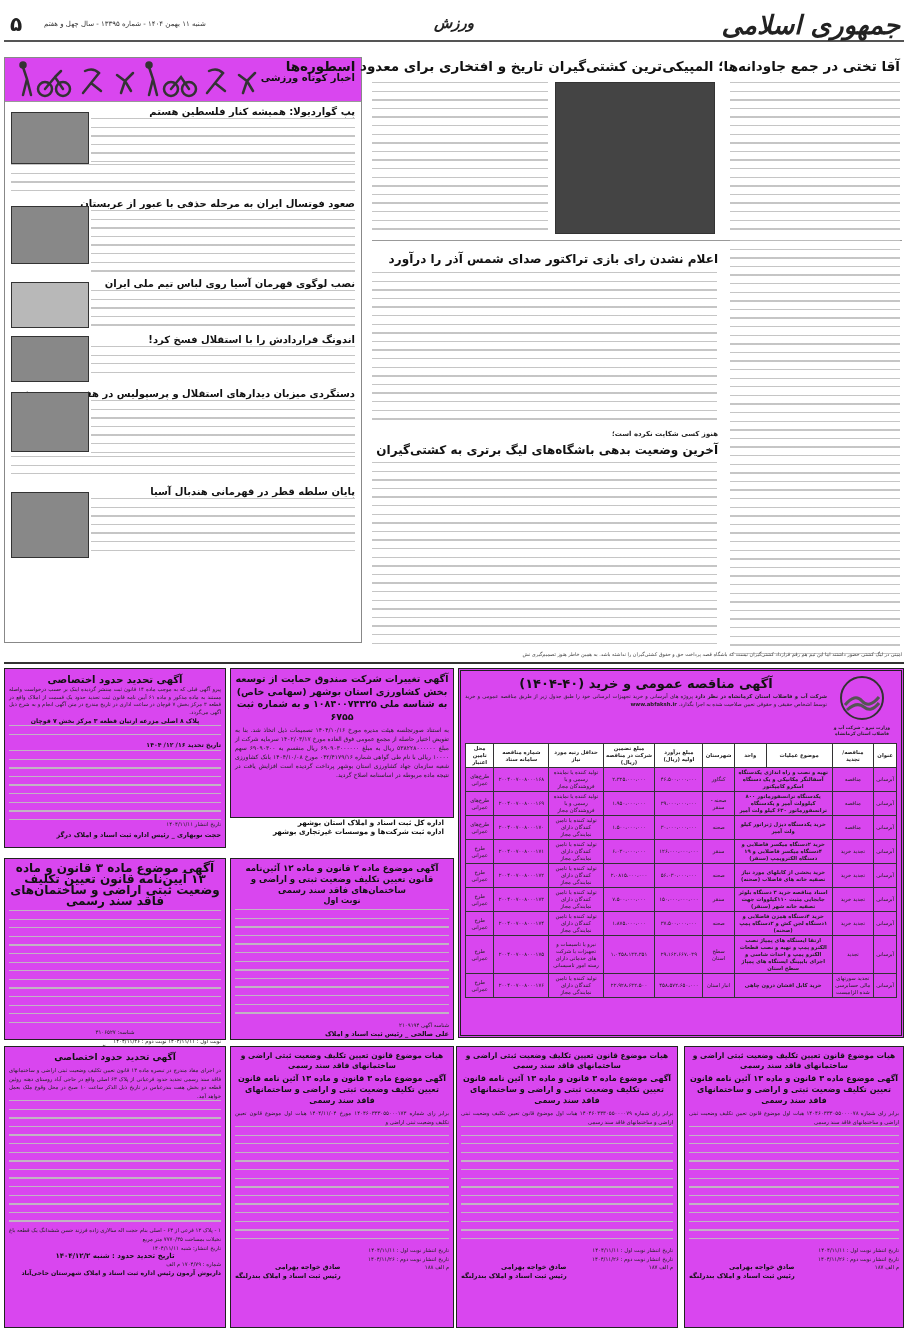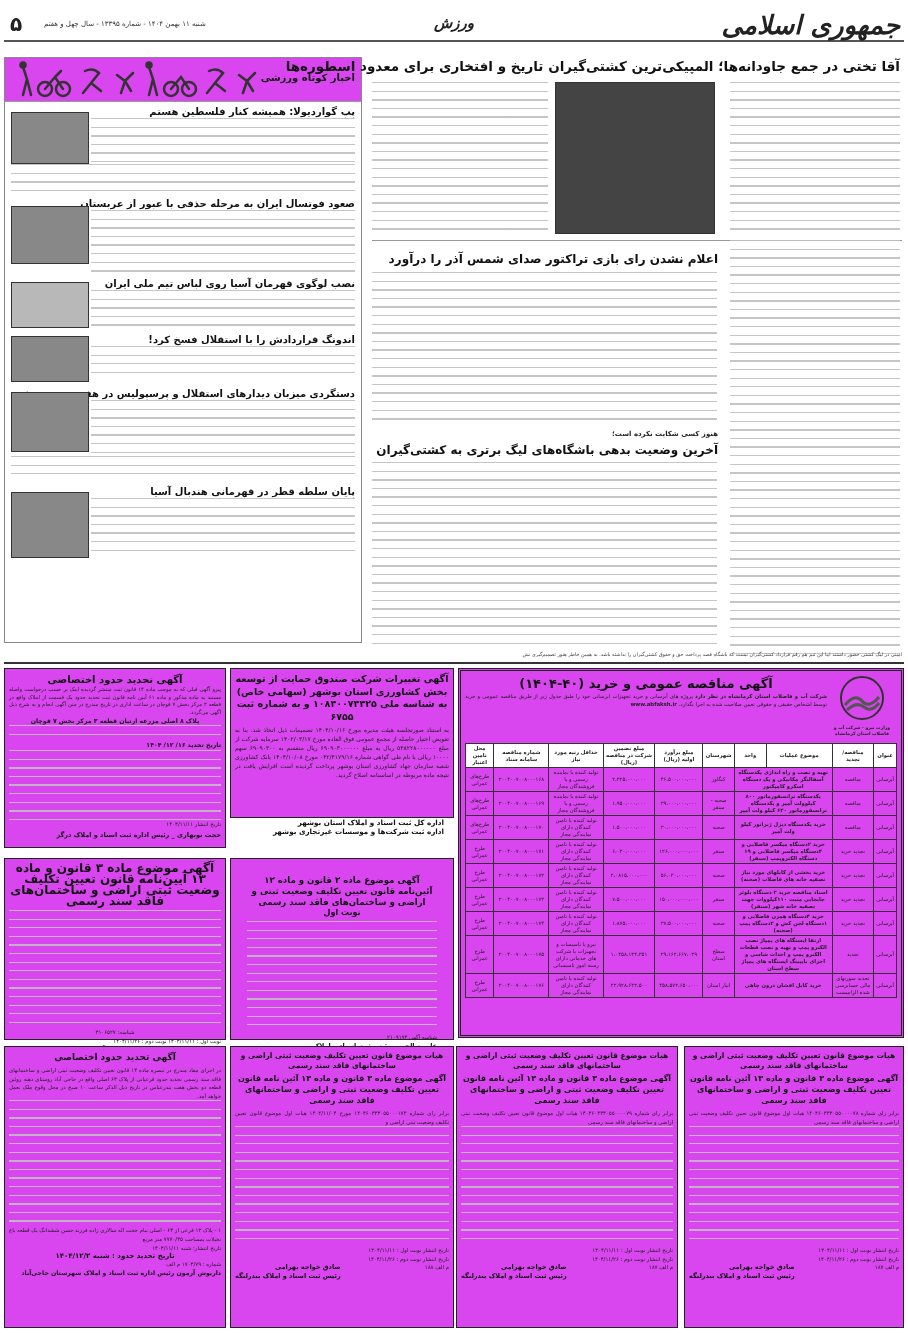--- a/index.html
+++ b/index.html
@@ -278,21 +278,21 @@
 </div>
 
 <div class="abs box" style="left:4px;top:858px;width:222px;height:182px;padding:4px;">
   <div class="adtitle" style="font-size:12px;line-height:11px;">آگهی موضوع ماده ۳ قانون و ماده ۱۳ آیین‌نامه قانون تعیین تکلیف وضعیت ثبتی اراضی و ساختمان‌های فاقد سند رسمی</div>
   <div class="filler" style="height:118px;margin-top:3px;"></div>
   <div class="txt" style="color:#222;text-align:center;">شناسه: ۳۱۰۶۵۲۷</div>
   <div class="txt" style="color:#222;">نوبت اول : ۱۴۰۴/۱۱/۱۱   نوبت دوم : ۱۴۰۴/۱۱/۲۶</div>
   <div class="sig">مدیر واحد ثبتی حوزه ثبت ملک نجف آباد</div>
 </div>
 
-<div class="abs box" style="left:230px;top:858px;width:224px;height:182px;padding:16px;">
+<div class="abs box" style="left:230px;top:858px;width:224px;height:182px;padding:4px;">
   <div class="adtitle" style="font-size:8.6px;line-height:11px;">آگهی موضوع ماده ۳ قانون و ماده ۱۳ آئین‌نامه قانون تعیین تکلیف وضعیت ثبتی و اراضی و ساختمان‌های فاقد سند رسمی</div>
   <div class="adtitle" style="font-size:8px;line-height:10px;">نوبت اول</div>
   <div class="filler" style="height:112px;margin-top:3px;"></div>
   <div class="txt" style="color:#222;">شناسه آگهی ۲۱۰۹۱۹۴</div>
   <div class="sig">علی صالحی _ رئیس ثبت اسناد و املاک</div>
 </div>
 
 <div class="abs box" style="right:4px;top:1046px;width:220px;height:282px;padding:4px;">
   <div class="adtitle" style="font-size:7.5px;line-height:10px;">هیات موضوع قانون تعیین تکلیف وضعیت ثبتی اراضی و ساختمانهای فاقد سند رسمی</div>
   <div class="adtitle" style="font-size:8px;line-height:11px;margin-top:2px;">آگهی موضوع ماده ۳ قانون و ماده ۱۳ آئین نامه قانون تعیین تکلیف وضعیت ثبتی و اراضی و ساختمانهای فاقد سند رسمی</div>

